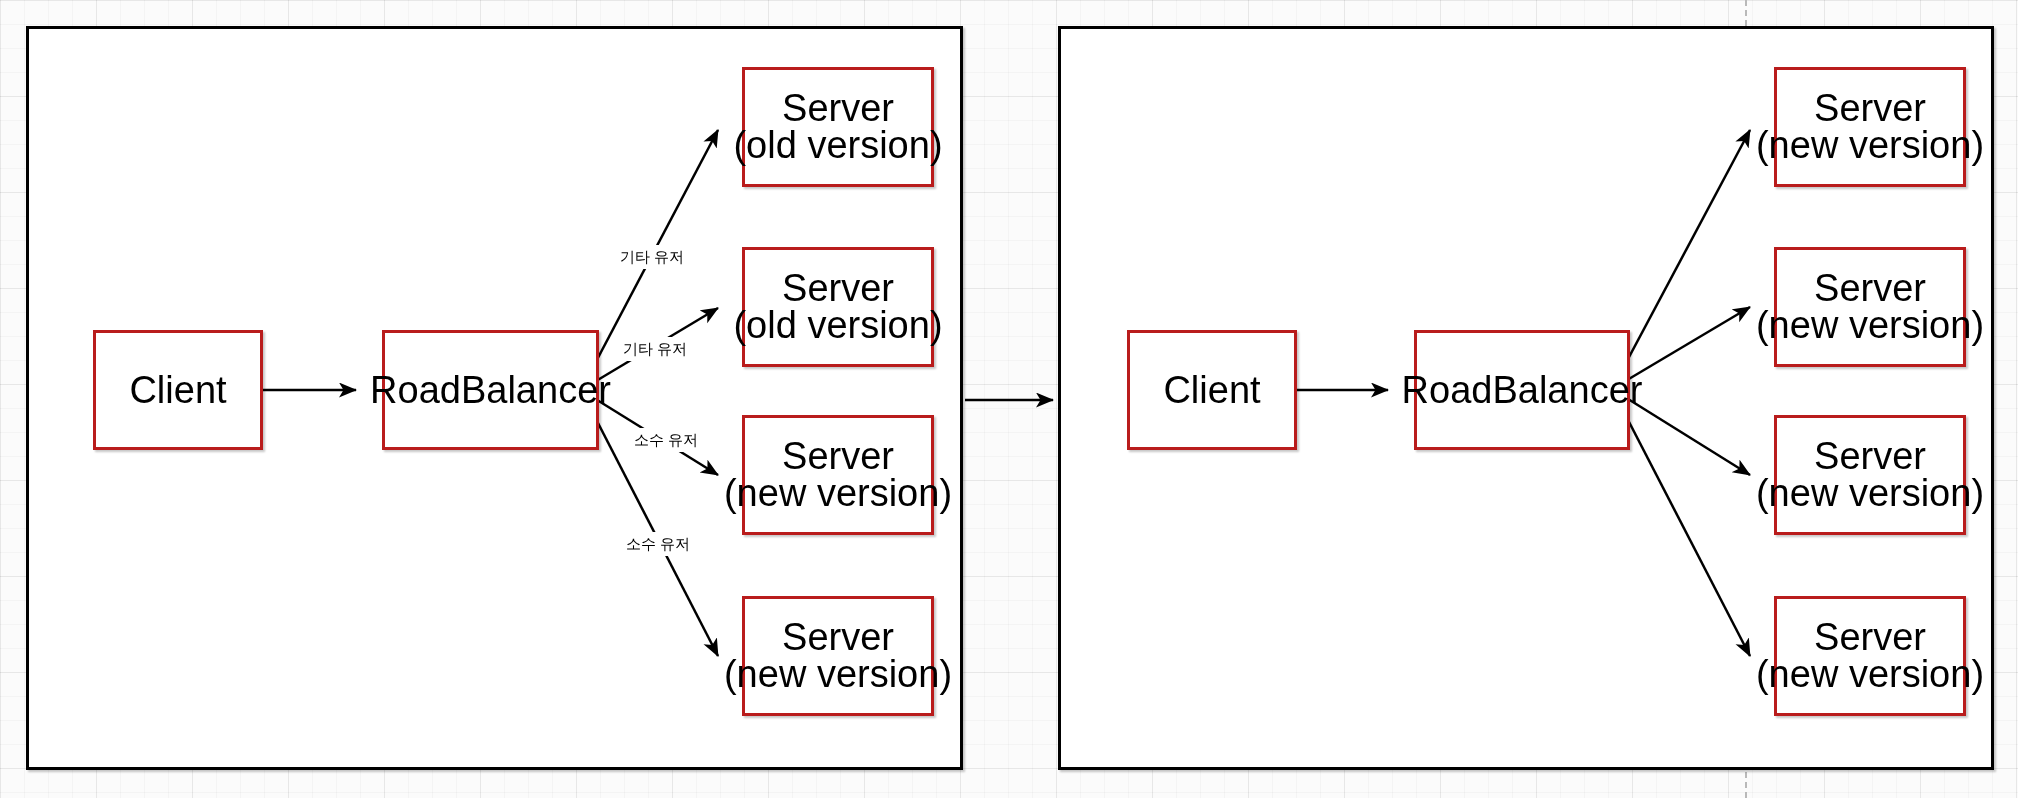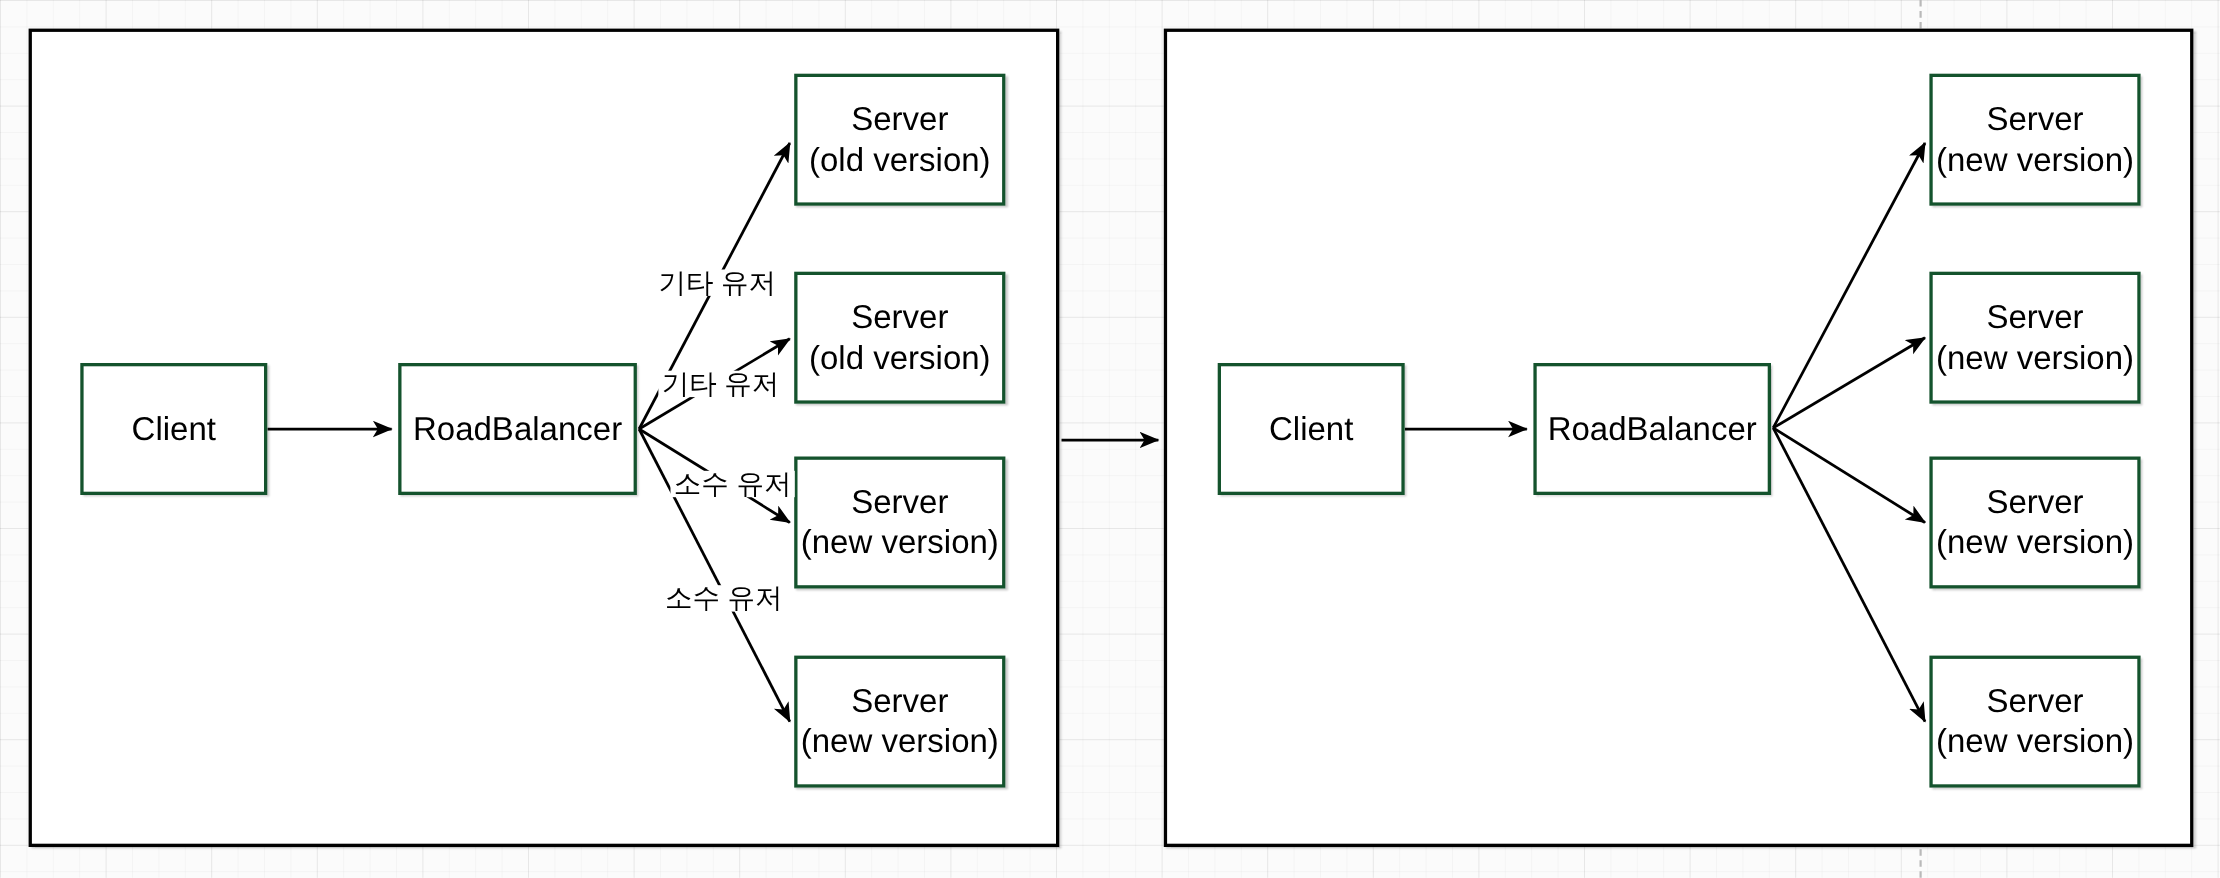--- a/index.html
+++ b/index.html
@@ -40,38 +40,39 @@
   svg.edges-layer {
     position: absolute; left: 0; top: 0;
     width: 2018px; height: 798px;
     z-index: 3;
     pointer-events: none;
   }
 
   .node {
     position: absolute;
     background: #ffffff;
-    border: 3px solid #14532d;
+    border: 3px solid #b91c1c;
     box-shadow: 2px 2px 2px rgba(0,0,0,0.22);
     z-index: 4;
     display: flex;
     flex-direction: column;
     align-items: center;
     justify-content: center;
     text-align: center;
-    font-size: 30px;
+    font-size: 38px;
     line-height: 37px;
     white-space: nowrap;
+    margin-left: 20px;
   }
 
   .edge-label {
     position: absolute;
     z-index: 5;
     transform: translate(-50%, -50%);
-    font-size: 25px;
+    font-size: 15px;
     line-height: 24px;
     background: #ffffff;
     padding: 0 3px;
     white-space: nowrap;
   }
 </style>
 </head>
 <body>
 
 <div class="page-break"></div>

